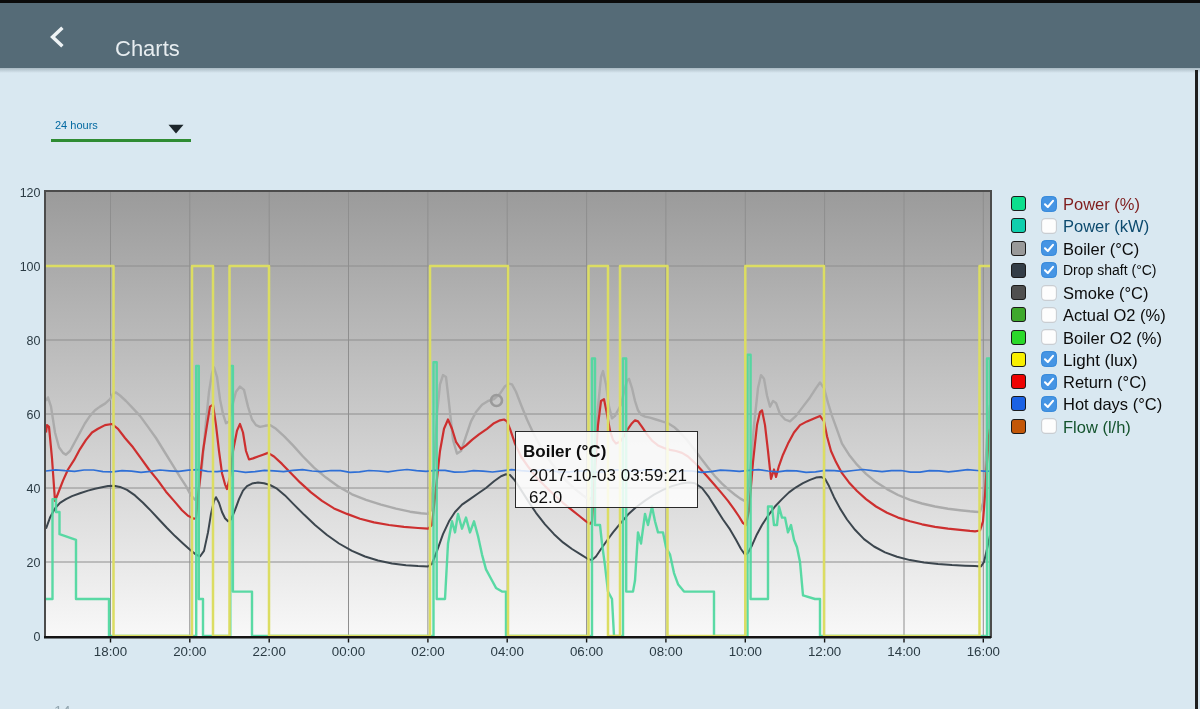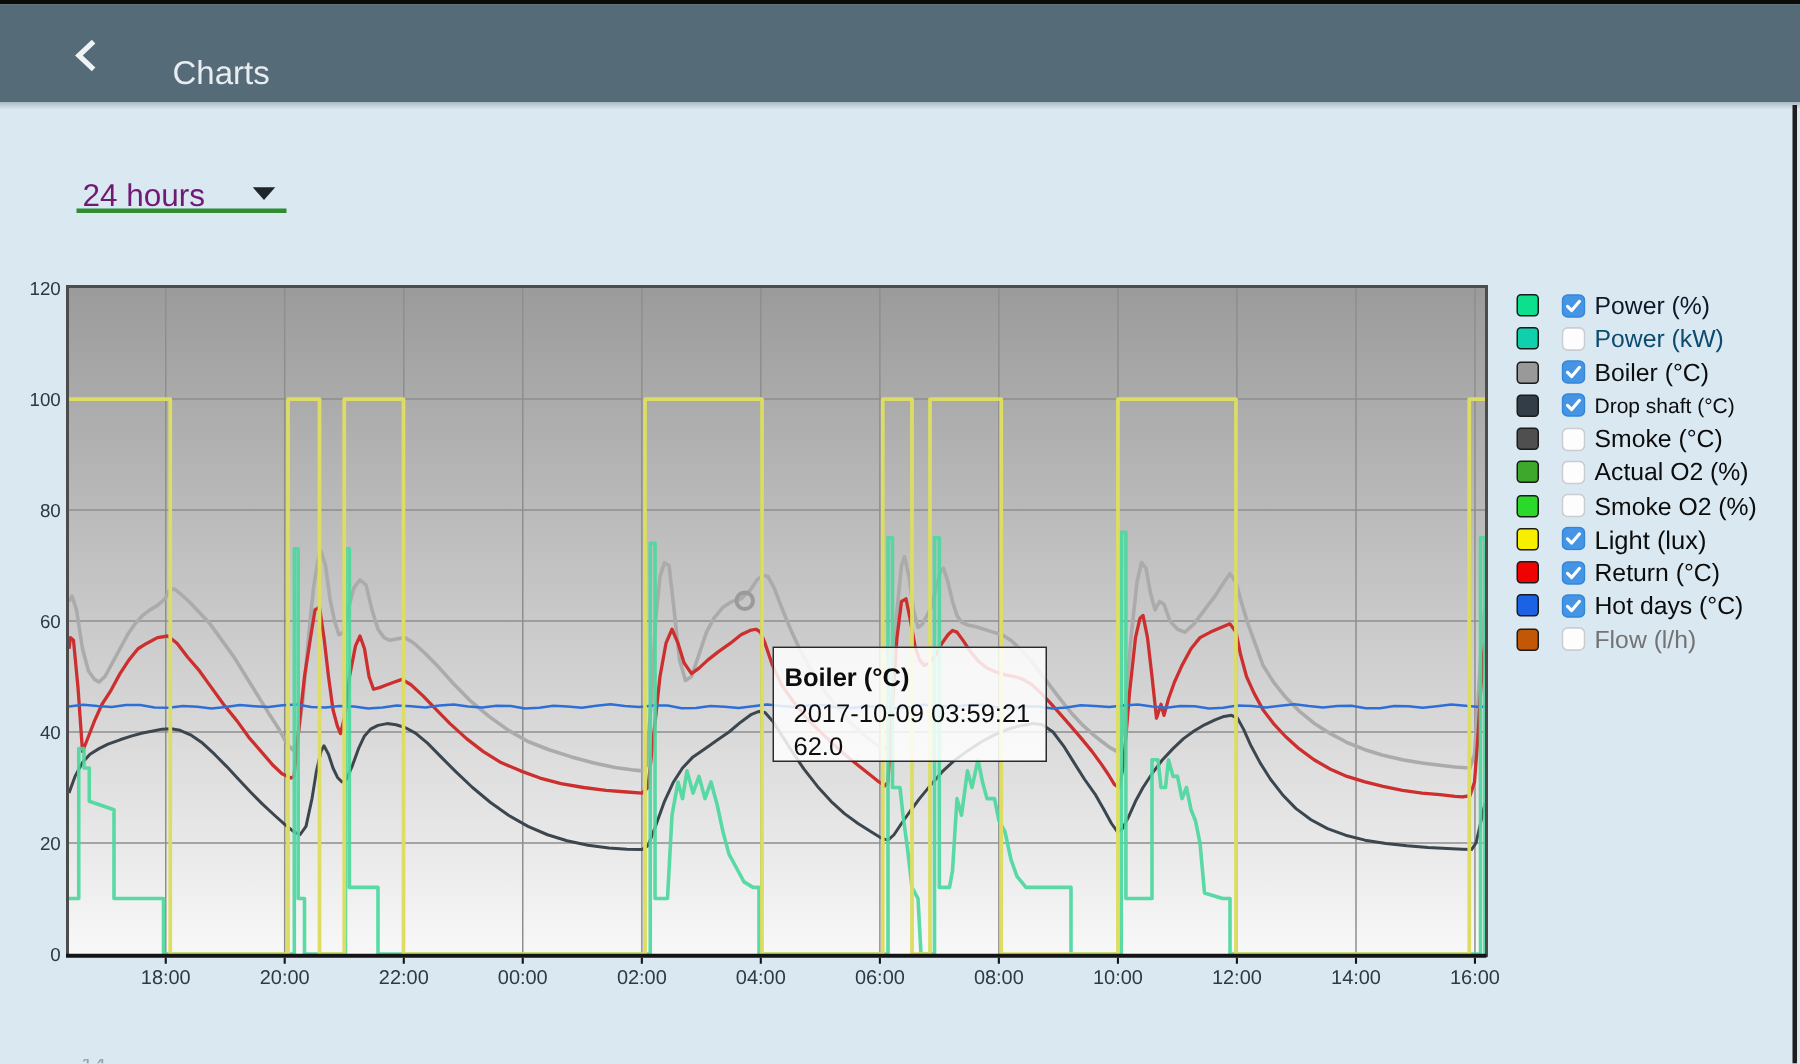--- a/index.html
+++ b/index.html
@@ -10,21 +10,21 @@
 <div style="position:absolute;left:0;top:0;width:1200px;height:3px;background:#0b0b0b"></div>
 
 <div style="position:absolute;left:0;top:3px;width:1200px;height:65px;background:#556b77">
   <svg width="16" height="23" viewBox="0 0 16 23" style="position:absolute;left:49px;top:23px">
     <path d="M13.4 1.8 L3.6 11 L13.4 20.2" fill="none" stroke="#eef3f5" stroke-width="3.5"></path>
   </svg>
   <div style="position:absolute;left:115px;top:33px;font-size:22px;color:#e7edf0">Charts</div>
 </div>
 <div style="position:absolute;left:0;top:68px;width:1200px;height:5px;background:linear-gradient(rgba(30,50,60,0.25),rgba(30,50,60,0))"></div>
 
-<div style="position:absolute;left:55px;top:119px;font-size:21px;color:#701a75">24 hours</div>
+<div style="position:absolute;left:55px;top:119px;font-size:11px;color:#0369a1">24 hours</div>
 <svg width="16" height="10" viewBox="0 0 16 10" style="position:absolute;left:168px;top:124px">
   <path d="M0.5 0.8 L15.5 0.8 L8 9.4 Z" fill="#1d262b"></path>
 </svg>
 <div style="position:absolute;left:51px;top:139px;width:140px;height:2.6px;background:#2f8c33"></div>
 
 <svg width="1200" height="709" viewBox="0 0 1200 709" style="position:absolute;left:0;top:0">
 <defs>
       <linearGradient id="bg" x1="0" y1="0" x2="0" y2="1">
         <stop offset="0" stop-color="#9b9b9b"></stop>
         <stop offset="1" stop-color="#f8f8f8"></stop>
@@ -95,34 +95,34 @@
       <text x="745.3" y="656" text-anchor="middle" font-size="13.3">10:00</text>
       <text x="824.6" y="656" text-anchor="middle" font-size="13.3">12:00</text>
       <text x="904.0" y="656" text-anchor="middle" font-size="13.3">14:00</text>
       <text x="983.3" y="656" text-anchor="middle" font-size="13.3">16:00</text>
     </g>
 </svg>
 
 <div style="position:absolute;left:515px;top:431px;width:181px;height:75px;background:rgba(255,255,255,0.84);
 border:1.4px solid #2a2a2a;font-size:17px;color:#0d0d0d">
   <div style="position:absolute;left:7px;top:10px;font-weight:bold">Boiler (°C)</div>
-  <div style="position:absolute;left:13px;top:34px;white-space:nowrap">2017-10-09 03:59:21</div>
+  <div style="position:absolute;left:13px;top:34px;white-space:nowrap">2017-10-03 03:59:21</div>
   <div style="position:absolute;left:13px;top:56px">62.0</div>
 </div>
 
 <div style="position:absolute;left:1010px;top:195px;width:180px">
     <div style="position:absolute;left:0;top:0.0px;height:18px;width:180px">
       <span style="position:absolute;left:1px;top:1px;width:13px;height:13px;background:#0ddf8d;border:1.7px solid #1b1b1b;border-radius:3px"></span>
       <span style="position:absolute;left:31px;top:0.5px">
         <svg width="16" height="16" viewBox="0 0 16 16" style="display:block">
           <rect x="0.6" y="0.6" width="14.8" height="14.8" rx="3.6" fill="#4695e4" stroke="#3286d9" stroke-width="1"></rect>
           <path d="M4 8.3 L6.8 11 L12 4.9" fill="none" stroke="#fff" stroke-width="2.1" stroke-linecap="round" stroke-linejoin="round"></path>
         </svg>
       </span>
-      <span style="position:absolute;left:53px;top:0px;font-size:16.5px;color:#0f172a;white-space:nowrap">Power (%)</span>
+      <span style="position:absolute;left:53px;top:0px;font-size:16.5px;color:#7f1d1d;white-space:nowrap">Power (%)</span>
     </div>
     <div style="position:absolute;left:0;top:22.2px;height:18px;width:180px">
       <span style="position:absolute;left:1px;top:1px;width:13px;height:13px;background:#0fcfad;border:1.7px solid #1b1b1b;border-radius:3px"></span>
       <span style="position:absolute;left:31px;top:0.5px">
         <svg width="16" height="16" viewBox="0 0 16 16" style="display:block">
           <rect x="0.6" y="0.6" width="14.8" height="14.8" rx="3.6" fill="#fdfdfd" stroke="#c9cdd2" stroke-width="1.1"></rect>
         </svg>
       </span>
       <span style="position:absolute;left:53px;top:0px;font-size:16.5px;color:#0c4a6e;white-space:nowrap">Power (kW)</span>
     </div>
@@ -164,21 +164,21 @@
       </span>
       <span style="position:absolute;left:53px;top:0px;font-size:16.5px;color:#0c0c0c;white-space:nowrap">Actual O2 (%)</span>
     </div>
     <div style="position:absolute;left:0;top:133.5px;height:18px;width:180px">
       <span style="position:absolute;left:1px;top:1px;width:13px;height:13px;background:#2ad92a;border:1.7px solid #1b1b1b;border-radius:3px"></span>
       <span style="position:absolute;left:31px;top:0.5px">
         <svg width="16" height="16" viewBox="0 0 16 16" style="display:block">
           <rect x="0.6" y="0.6" width="14.8" height="14.8" rx="3.6" fill="#fdfdfd" stroke="#c9cdd2" stroke-width="1.1"></rect>
         </svg>
       </span>
-      <span style="position:absolute;left:53px;top:0px;font-size:16.5px;color:#0c0c0c;white-space:nowrap">Smoke O2 (%)</span>
+      <span style="position:absolute;left:53px;top:0px;font-size:16.5px;color:#0c0c0c;white-space:nowrap">Boiler O2 (%)</span>
     </div>
     <div style="position:absolute;left:0;top:155.8px;height:18px;width:180px">
       <span style="position:absolute;left:1px;top:1px;width:13px;height:13px;background:#f8ef00;border:1.7px solid #1b1b1b;border-radius:3px"></span>
       <span style="position:absolute;left:31px;top:0.5px">
         <svg width="16" height="16" viewBox="0 0 16 16" style="display:block">
           <rect x="0.6" y="0.6" width="14.8" height="14.8" rx="3.6" fill="#4695e4" stroke="#3286d9" stroke-width="1"></rect>
           <path d="M4 8.3 L6.8 11 L12 4.9" fill="none" stroke="#fff" stroke-width="2.1" stroke-linecap="round" stroke-linejoin="round"></path>
         </svg>
       </span>
       <span style="position:absolute;left:53px;top:0px;font-size:17px;color:#0c0c0c;white-space:nowrap">Light (lux)</span>
@@ -203,21 +203,21 @@
       </span>
       <span style="position:absolute;left:53px;top:0px;font-size:16.5px;color:#0c0c0c;white-space:nowrap">Hot days (°C)</span>
     </div>
     <div style="position:absolute;left:0;top:222.5px;height:18px;width:180px">
       <span style="position:absolute;left:1px;top:1px;width:13px;height:13px;background:#c35708;border:1.7px solid #1b1b1b;border-radius:3px"></span>
       <span style="position:absolute;left:31px;top:0.5px">
         <svg width="16" height="16" viewBox="0 0 16 16" style="display:block">
           <rect x="0.6" y="0.6" width="14.8" height="14.8" rx="3.6" fill="#fdfdfd" stroke="#c9cdd2" stroke-width="1.1"></rect>
         </svg>
       </span>
-      <span style="position:absolute;left:53px;top:0px;font-size:16.5px;color:#737373;white-space:nowrap">Flow (l/h)</span>
+      <span style="position:absolute;left:53px;top:0px;font-size:16.5px;color:#14532d;white-space:nowrap">Flow (l/h)</span>
     </div>
   </div>
 
 <div style="position:absolute;left:1195px;top:70px;width:3px;height:639px;background:#1e1e1e"></div>
 
 <div style="position:absolute;left:54px;top:706px;width:21px;height:3px;overflow:hidden">
   <span style="position:absolute;left:0;top:-3.5px;font-size:15px;line-height:15px;color:#93a6b0;white-space:nowrap">14 days</span>
 </div>
 
 </body></html>

